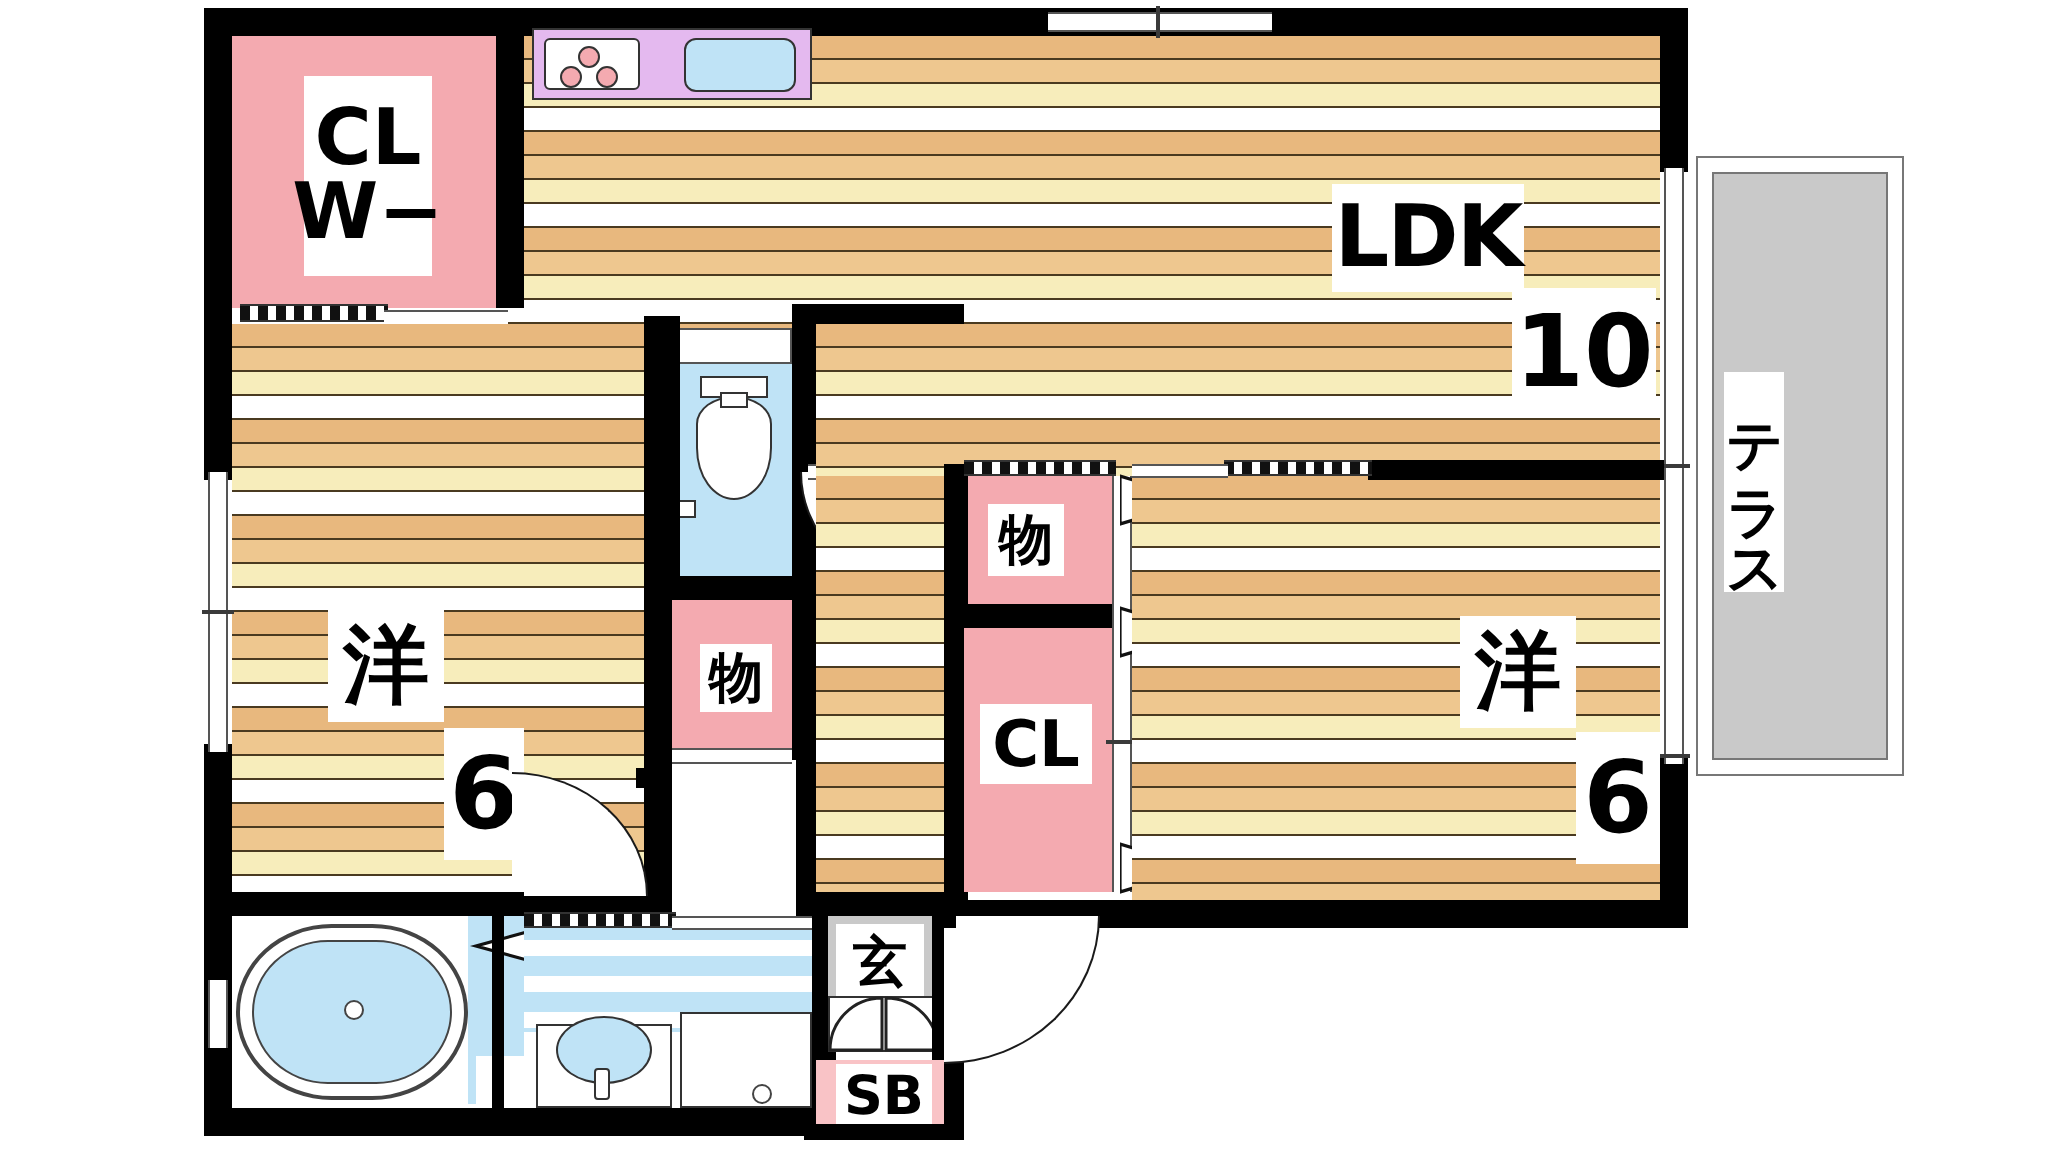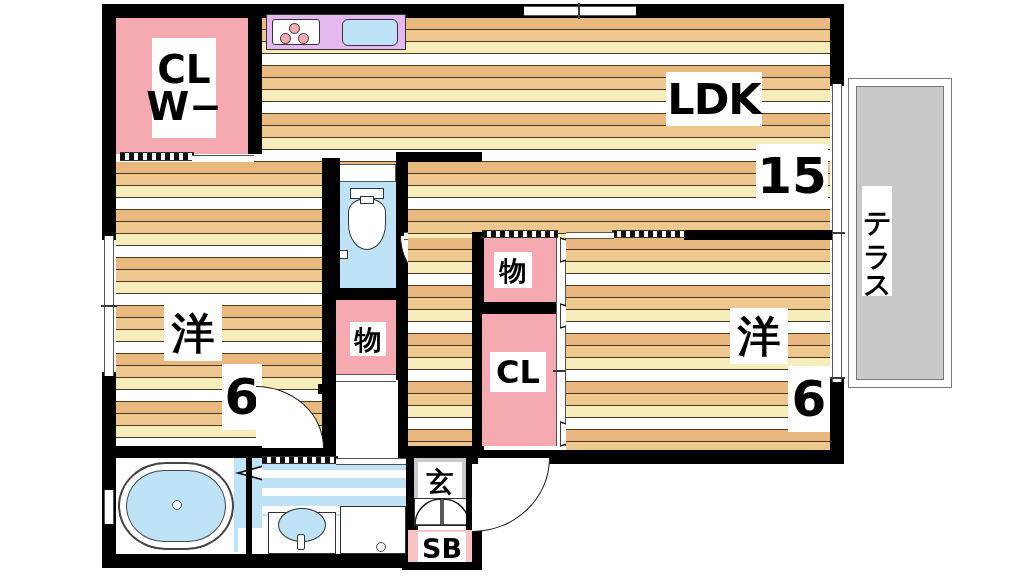--- a/index.html
+++ b/index.html
@@ -100,22 +100,22 @@
   <div class="abs" style="left:298px;top:33px;width:11px;height:11px;border-radius:50%;background:#f4aab0;border:1.5px solid #333;"></div>
   <div class="abs blue stroke" style="left:342px;top:19px;width:56px;height:27px;border-radius:6px;"></div>
 
   <div class="abs win" style="left:524px;top:6px;width:112px;height:10px;"></div>
   <div class="abs thinline" style="left:578px;top:3px;width:2px;height:16px;"></div>
 
   <div class="abs winv" style="left:832px;top:84px;width:10px;height:298px;"></div>
   <div class="abs thinline" style="left:829px;top:232px;width:16px;height:2px;"></div>
   <div class="abs thinline" style="left:829px;top:377px;width:16px;height:2px;"></div>
 
-  <div class="lbl lbl-ldk" style="left:666px;top:72px;width:96px;height:54px;">LDK</div>
-  <div class="lbl lbl-num" style="left:756px;top:144px;width:72px;height:64px;">15</div>
+  <div class="lbl lbl-ldk" style="left:666px;top:92px;width:96px;height:54px;">LDK</div>
+  <div class="lbl lbl-num" style="left:756px;top:144px;width:72px;height:64px;">10</div>
 
   <div class="abs pink" style="left:116px;top:18px;width:132px;height:136px;"></div>
   <div class="abs wall" style="left:248px;top:4px;width:14px;height:150px;"></div>
   <div class="lbl lbl-clw" style="left:152px;top:38px;width:64px;height:100px;">
     <span>CL</span>
     <span>W−</span>
   </div>
 
   <div class="abs dashwin" style="left:120px;top:152px;width:74px;height:9px;"></div>
   <div class="abs win" style="left:192px;top:155px;width:62px;height:8px;"></div>

